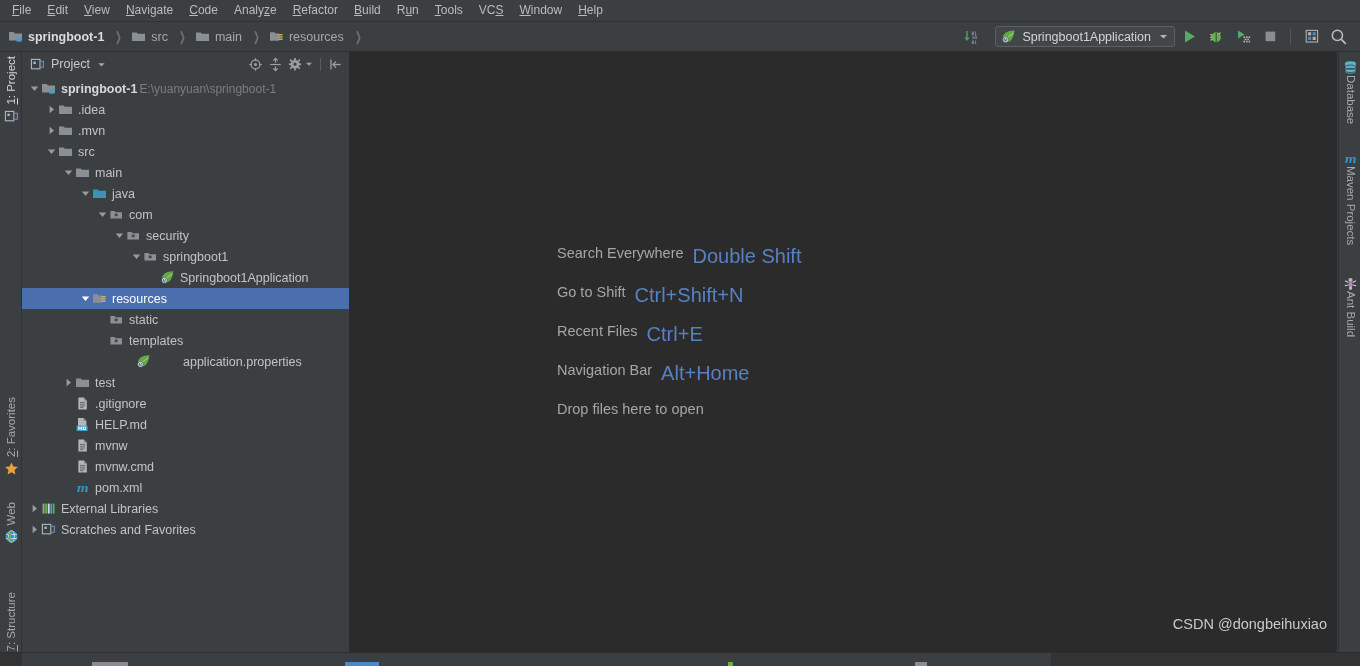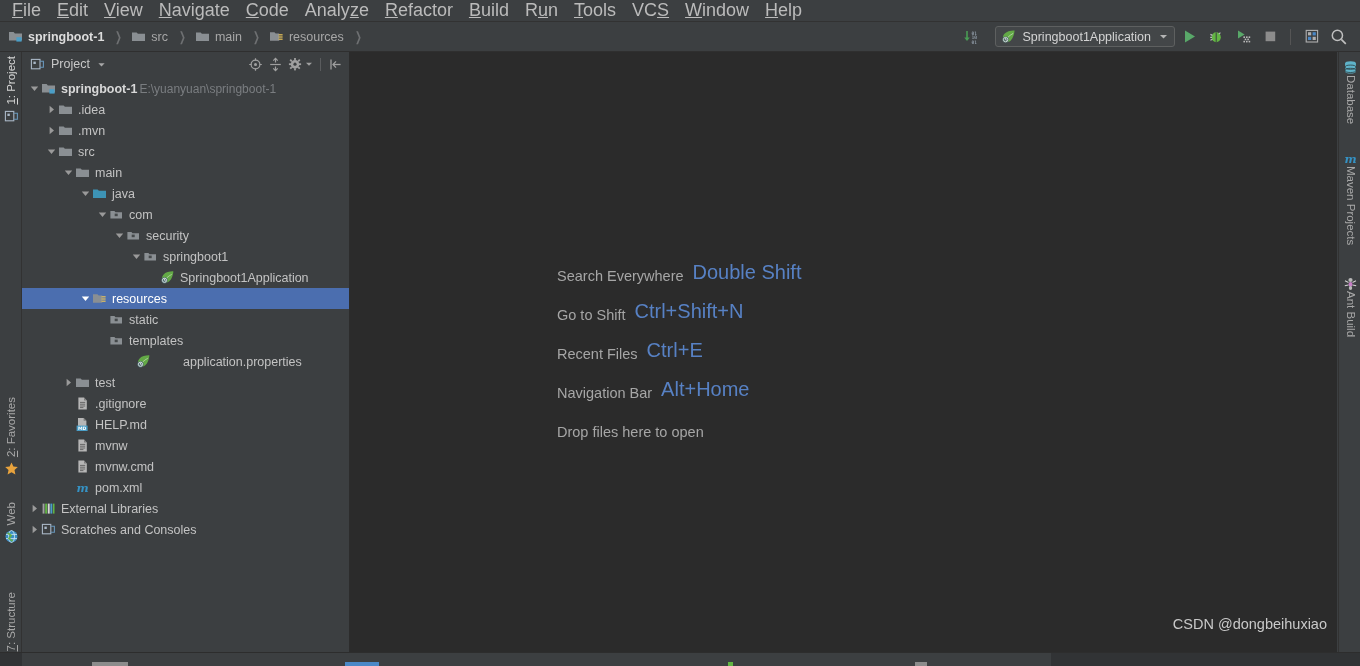--- a/index.html
+++ b/index.html
@@ -12,21 +12,21 @@
   }
   #app { position: relative; width: 1360px; height: 666px; }
 
   
   .menubar {
     position: absolute; left: 0; top: 0; width: 1360px; height: 22px;
     background: #3c3f41; display: flex; align-items: center;
     padding-left: 4px; border-bottom: 1px solid #323232;
   }
   .menu-item {
-    font-size: 18px; color: #bbbbbb; padding: 2px 8px 3px 8px;
+    font-size: 12px; color: #bbbbbb; padding: 2px 8px 3px 8px;
     line-height: 16px; white-space: nowrap; cursor: default;
   }
   .menu-item .mn { text-decoration: underline; }
 
   
   .toolbar {
     position: absolute; left: 0; top: 22px; width: 1360px; height: 30px;
     background: #3c3f41; display: flex; align-items: center;
     border-bottom: 1px solid #2f2f2f;
   }
@@ -104,21 +104,21 @@
   .row.sel .lbl { color: #ffffff; }
   .row .lbl.bold { font-weight: bold; color: #d8d8d8; }
   .row .sub { font-size: 12px; color: #7a7d80; margin-left: 2px; }
 
   
   .editor {
     position: absolute; left: 350px; top: 52px; width: 987px; height: 600px;
     background: #2b2b2b;
   }
   .hints { position: absolute; left: 207px; top: 193px; }
-  .hint { height: 39px; display: flex; align-items: flex-end; }
+  .hint { height: 39px; display: flex; align-items: flex-start; }
   .hint .h-name { font-size: 14.5px; color: #a6a6a6; }
   .hint .h-key { font-size: 20px; color: #5781c4; margin-left: 9px; }
   .watermark {
     position: absolute; right: 10px; bottom: 20px;
     font-size: 14.5px; color: #c9c9c9;
   }
 
   
   .botbar {
     position: absolute; left: 0; top: 652px; width: 1360px; height: 14px;
@@ -720,21 +720,21 @@
               <path d="M2.6 0.8 L7 4.5 L2.6 8.2 Z" fill="#9a9a9a"></path>
             </svg>
           </span>
           <span class="ico">
             <svg width="15" height="15" viewBox="0 0 15 15">
               <rect x="1.4" y="2.4" width="8.4" height="9.4" fill="none" stroke="#a9b7c6" stroke-width="1.1"></rect>
               <rect x="3.4" y="4.6" width="2.4" height="2.4" fill="#a9b7c6"></rect>
               <path d="M9.8 4.2 L13.4 4.2 L13.4 10.2 L9.8 10.2" fill="none" stroke="#6897bb" stroke-width="1.1"></path>
             </svg>
           </span>
-          <span class="lbl">Scratches and Consoles</span>
+          <span class="lbl">Scratches and Favorites</span>
         </div>
       </div>
   </div>
 
   <div class="editor">
     <div class="hints" id="hints">
         <div class="hint">
           <span class="h-name">Search Everywhere</span>
           <span class="h-key">Double Shift</span>
         </div>

